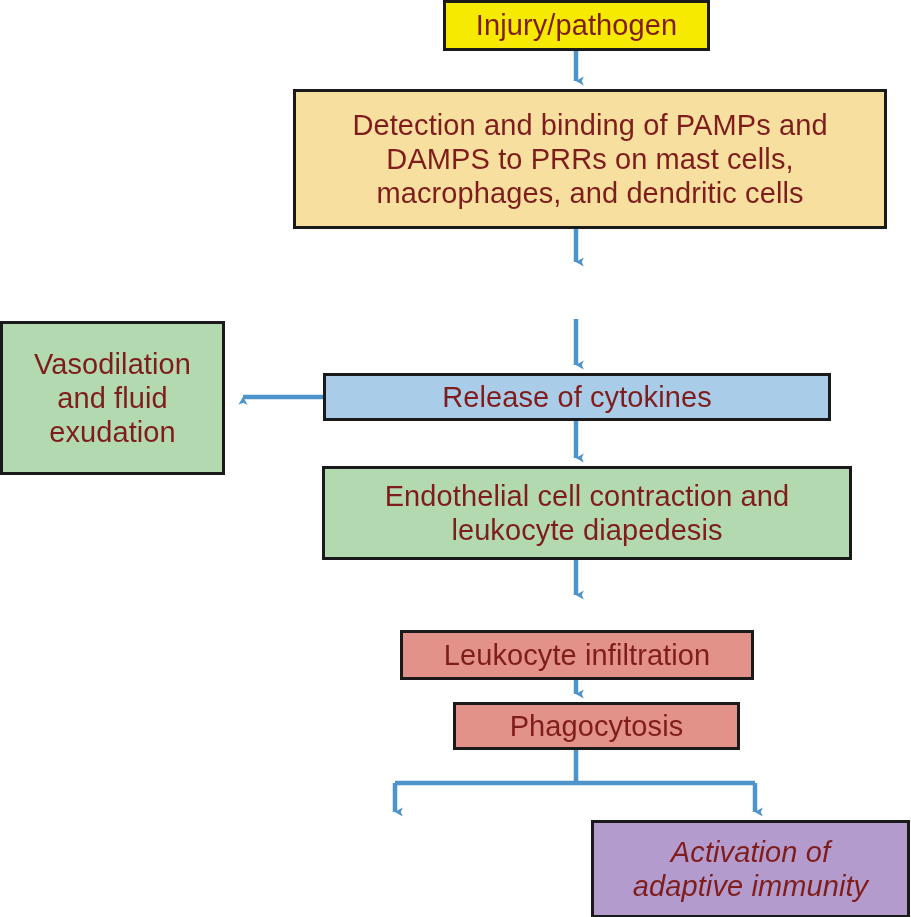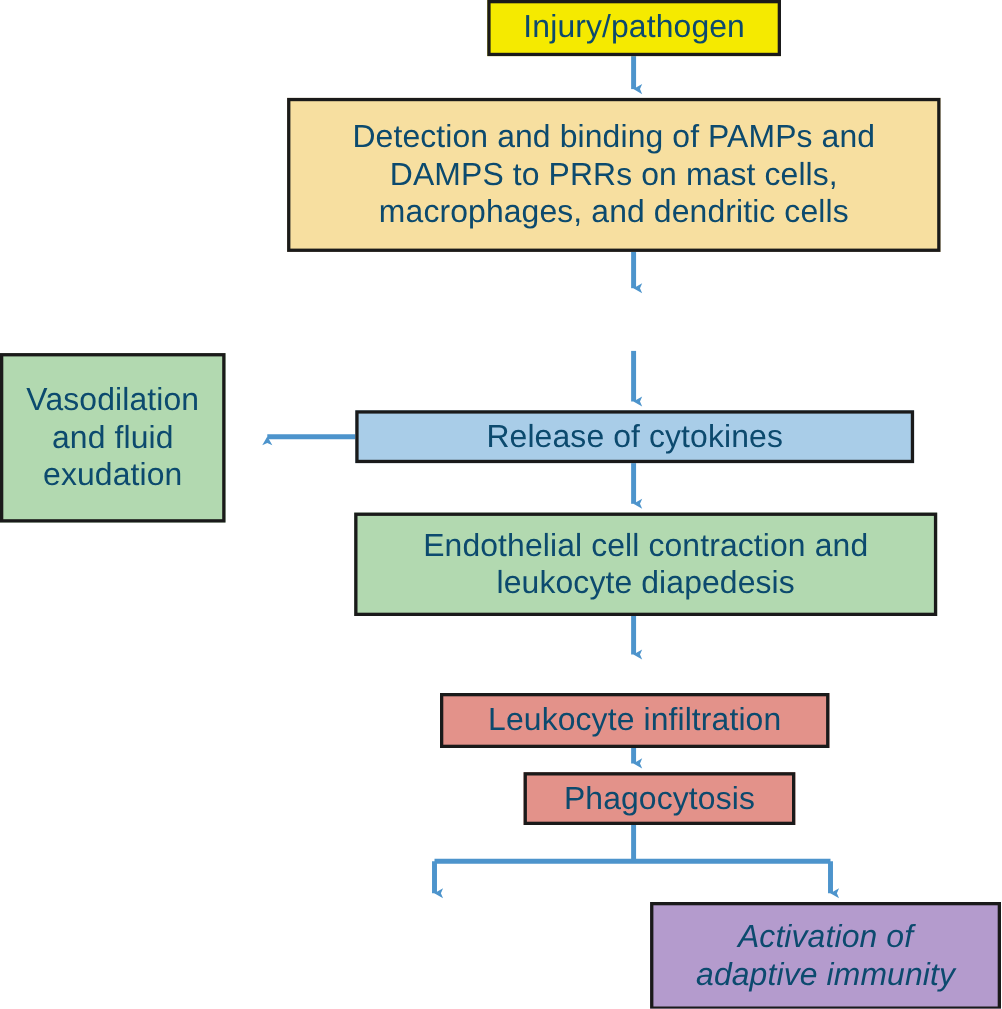--- a/index.html
+++ b/index.html
@@ -18,35 +18,35 @@
     overflow: hidden;
   }
   .node {
     position: absolute;
     box-sizing: border-box;
     border: 3px solid #1a1a1a;
     display: flex;
     align-items: center;
     justify-content: center;
     text-align: center;
-    color: #0c4a6e;
+    color: #7f1d1d;
     font-size: 29px;
     line-height: 1.18;
     letter-spacing: 0.1px;
     padding: 2px 6px;
     white-space: pre-line;
   }
   .n-injury      { left: 443px; top: 0px;   width: 267px; height: 51px;  background: #f5ea00; }
-  .n-detection   { left: 261px; top: 89px;  width: 594px; height: 140px; background: #f7dfa0; }
+  .n-detection   { left: 293px; top: 89px;  width: 594px; height: 140px; background: #f7dfa0; }
   .n-nfkb        { left: 409px; top: 270px; width: 335px; height: 49px;  background: #a9cde8; }
-  .n-vaso        { left: 0px;   top: 321px; width: 205px; height: 154px; background: #b2d9b0; }
+  .n-vaso        { left: 0px;   top: 321px; width: 225px; height: 154px; background: #b2d9b0; }
   .n-cytokines   { left: 323px; top: 373px; width: 508px; height: 48px;  background: #a9cde8; }
   .n-endothelial { left: 322px; top: 466px; width: 530px; height: 94px;  background: #b2d9b0; }
   .n-leuko       { left: 400px; top: 603px; width: 354px; height: 50px;  background: #e3928a; margin-top: 27px; }
-  .n-phago       { left: 453px; top: 702px; width: 247px; height: 48px;  background: #e3928a; margin-left: 23px; }
+  .n-phago       { left: 453px; top: 702px; width: 287px; height: 48px;  background: #e3928a; }
   .n-removal     { left: 239px; top: 820px; width: 317px; height: 97px;  background: #b49bcd; }
   .n-adaptive    { left: 591px; top: 820px; width: 319px; height: 98px;  background: #b49bcd; font-style: italic; }
 
   svg.edges {
     position: absolute;
     left: 0;
     top: 0;
     width: 911px;
     height: 917px;
     pointer-events: none;

